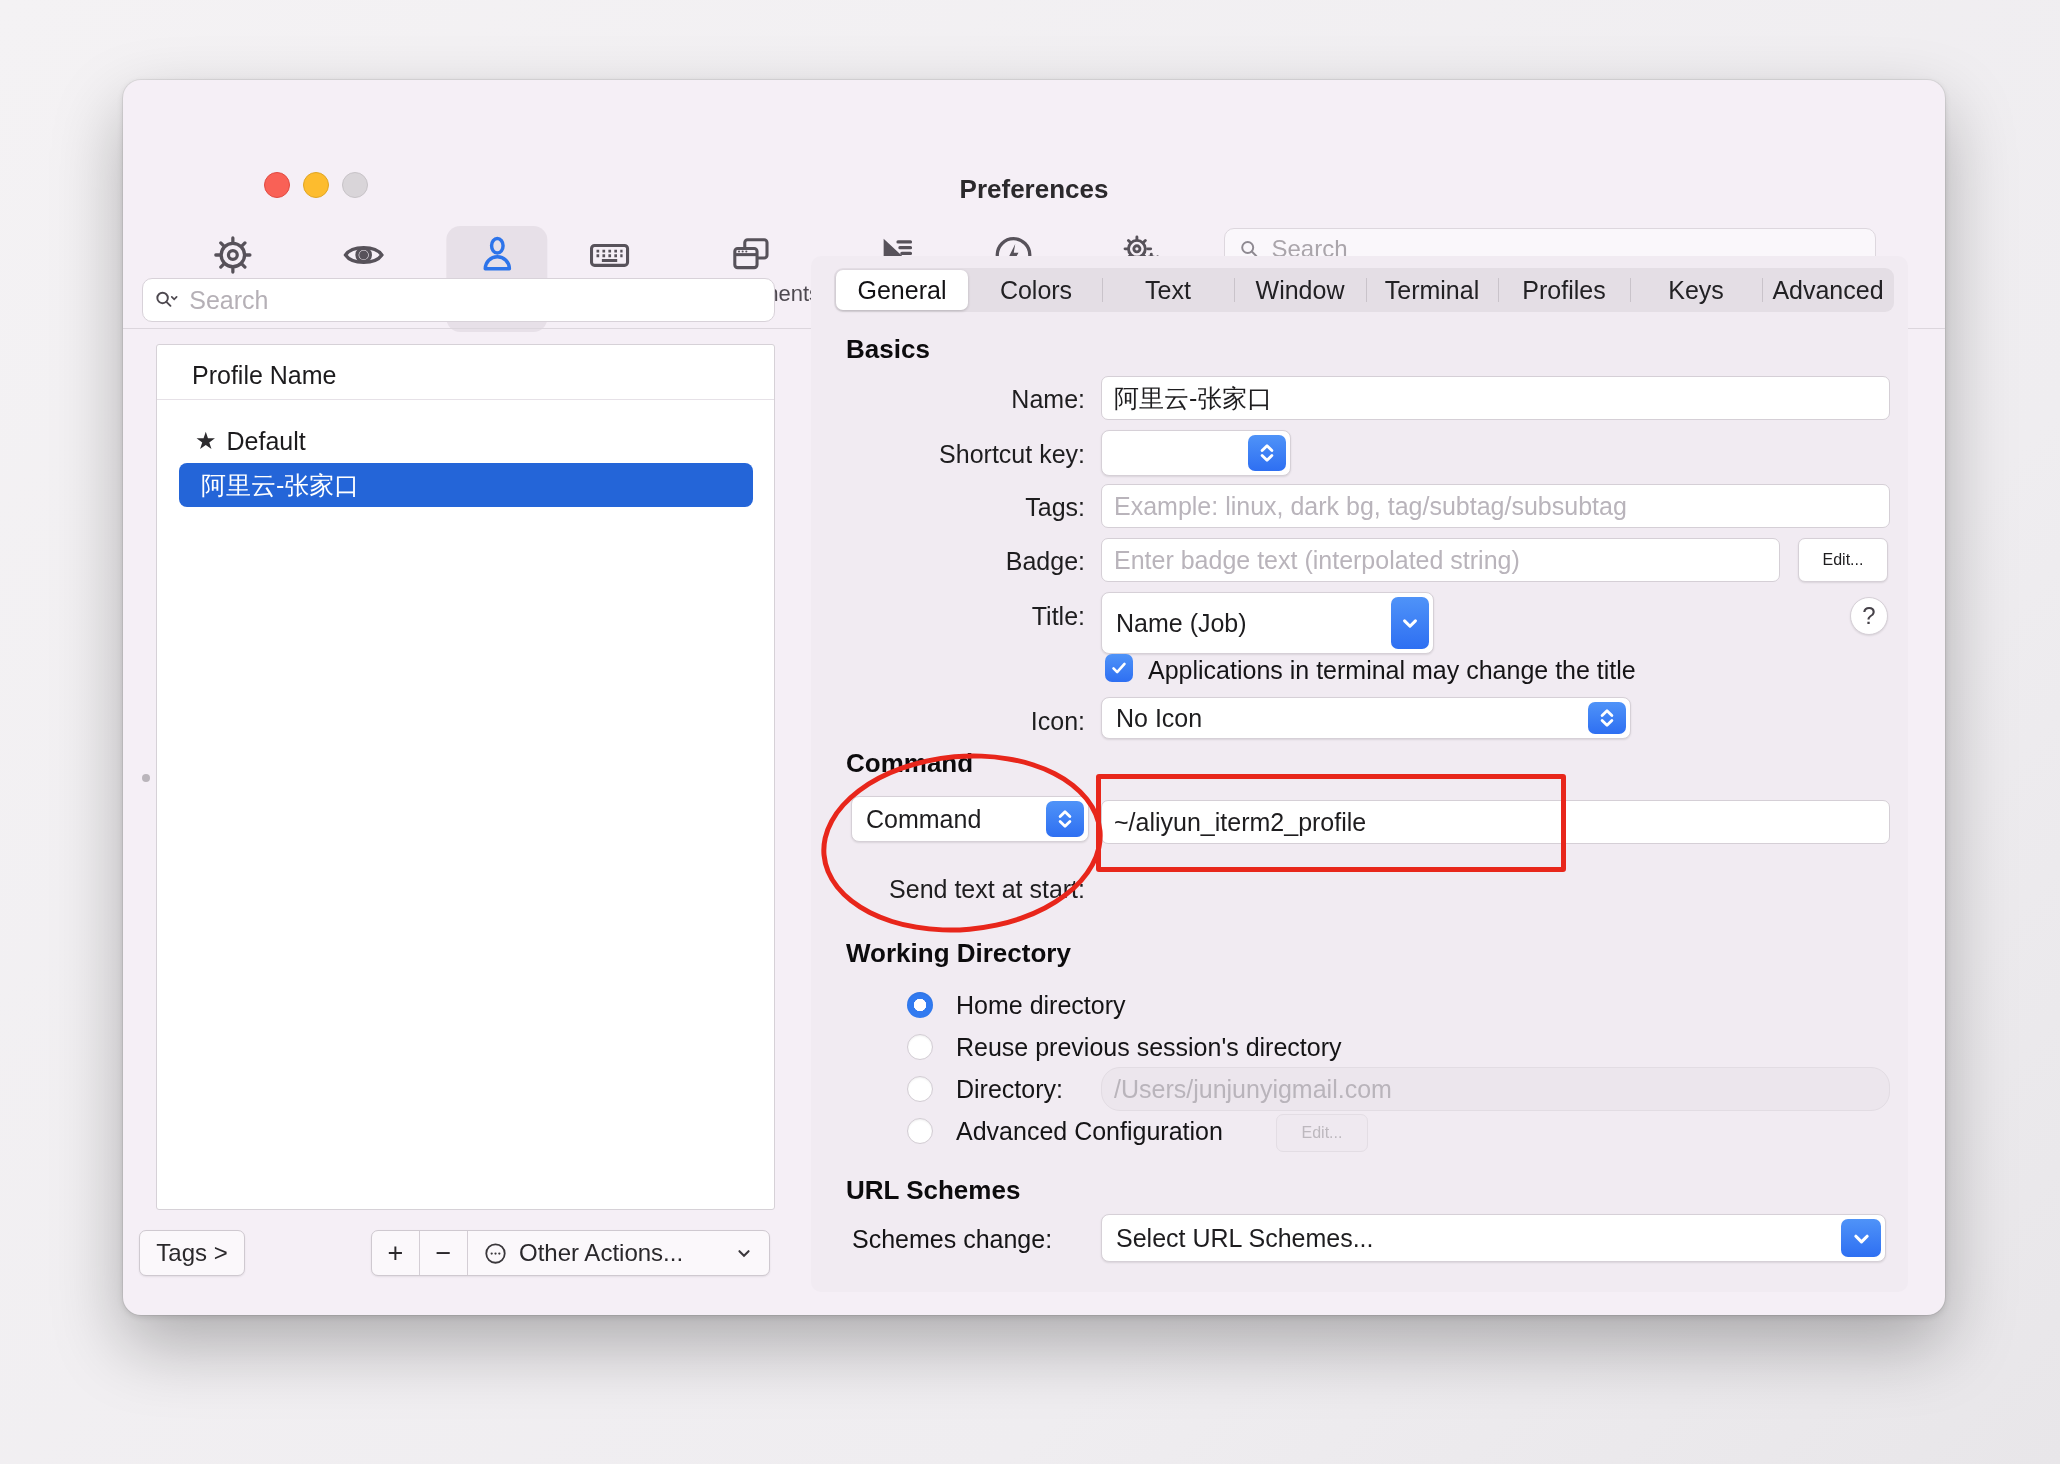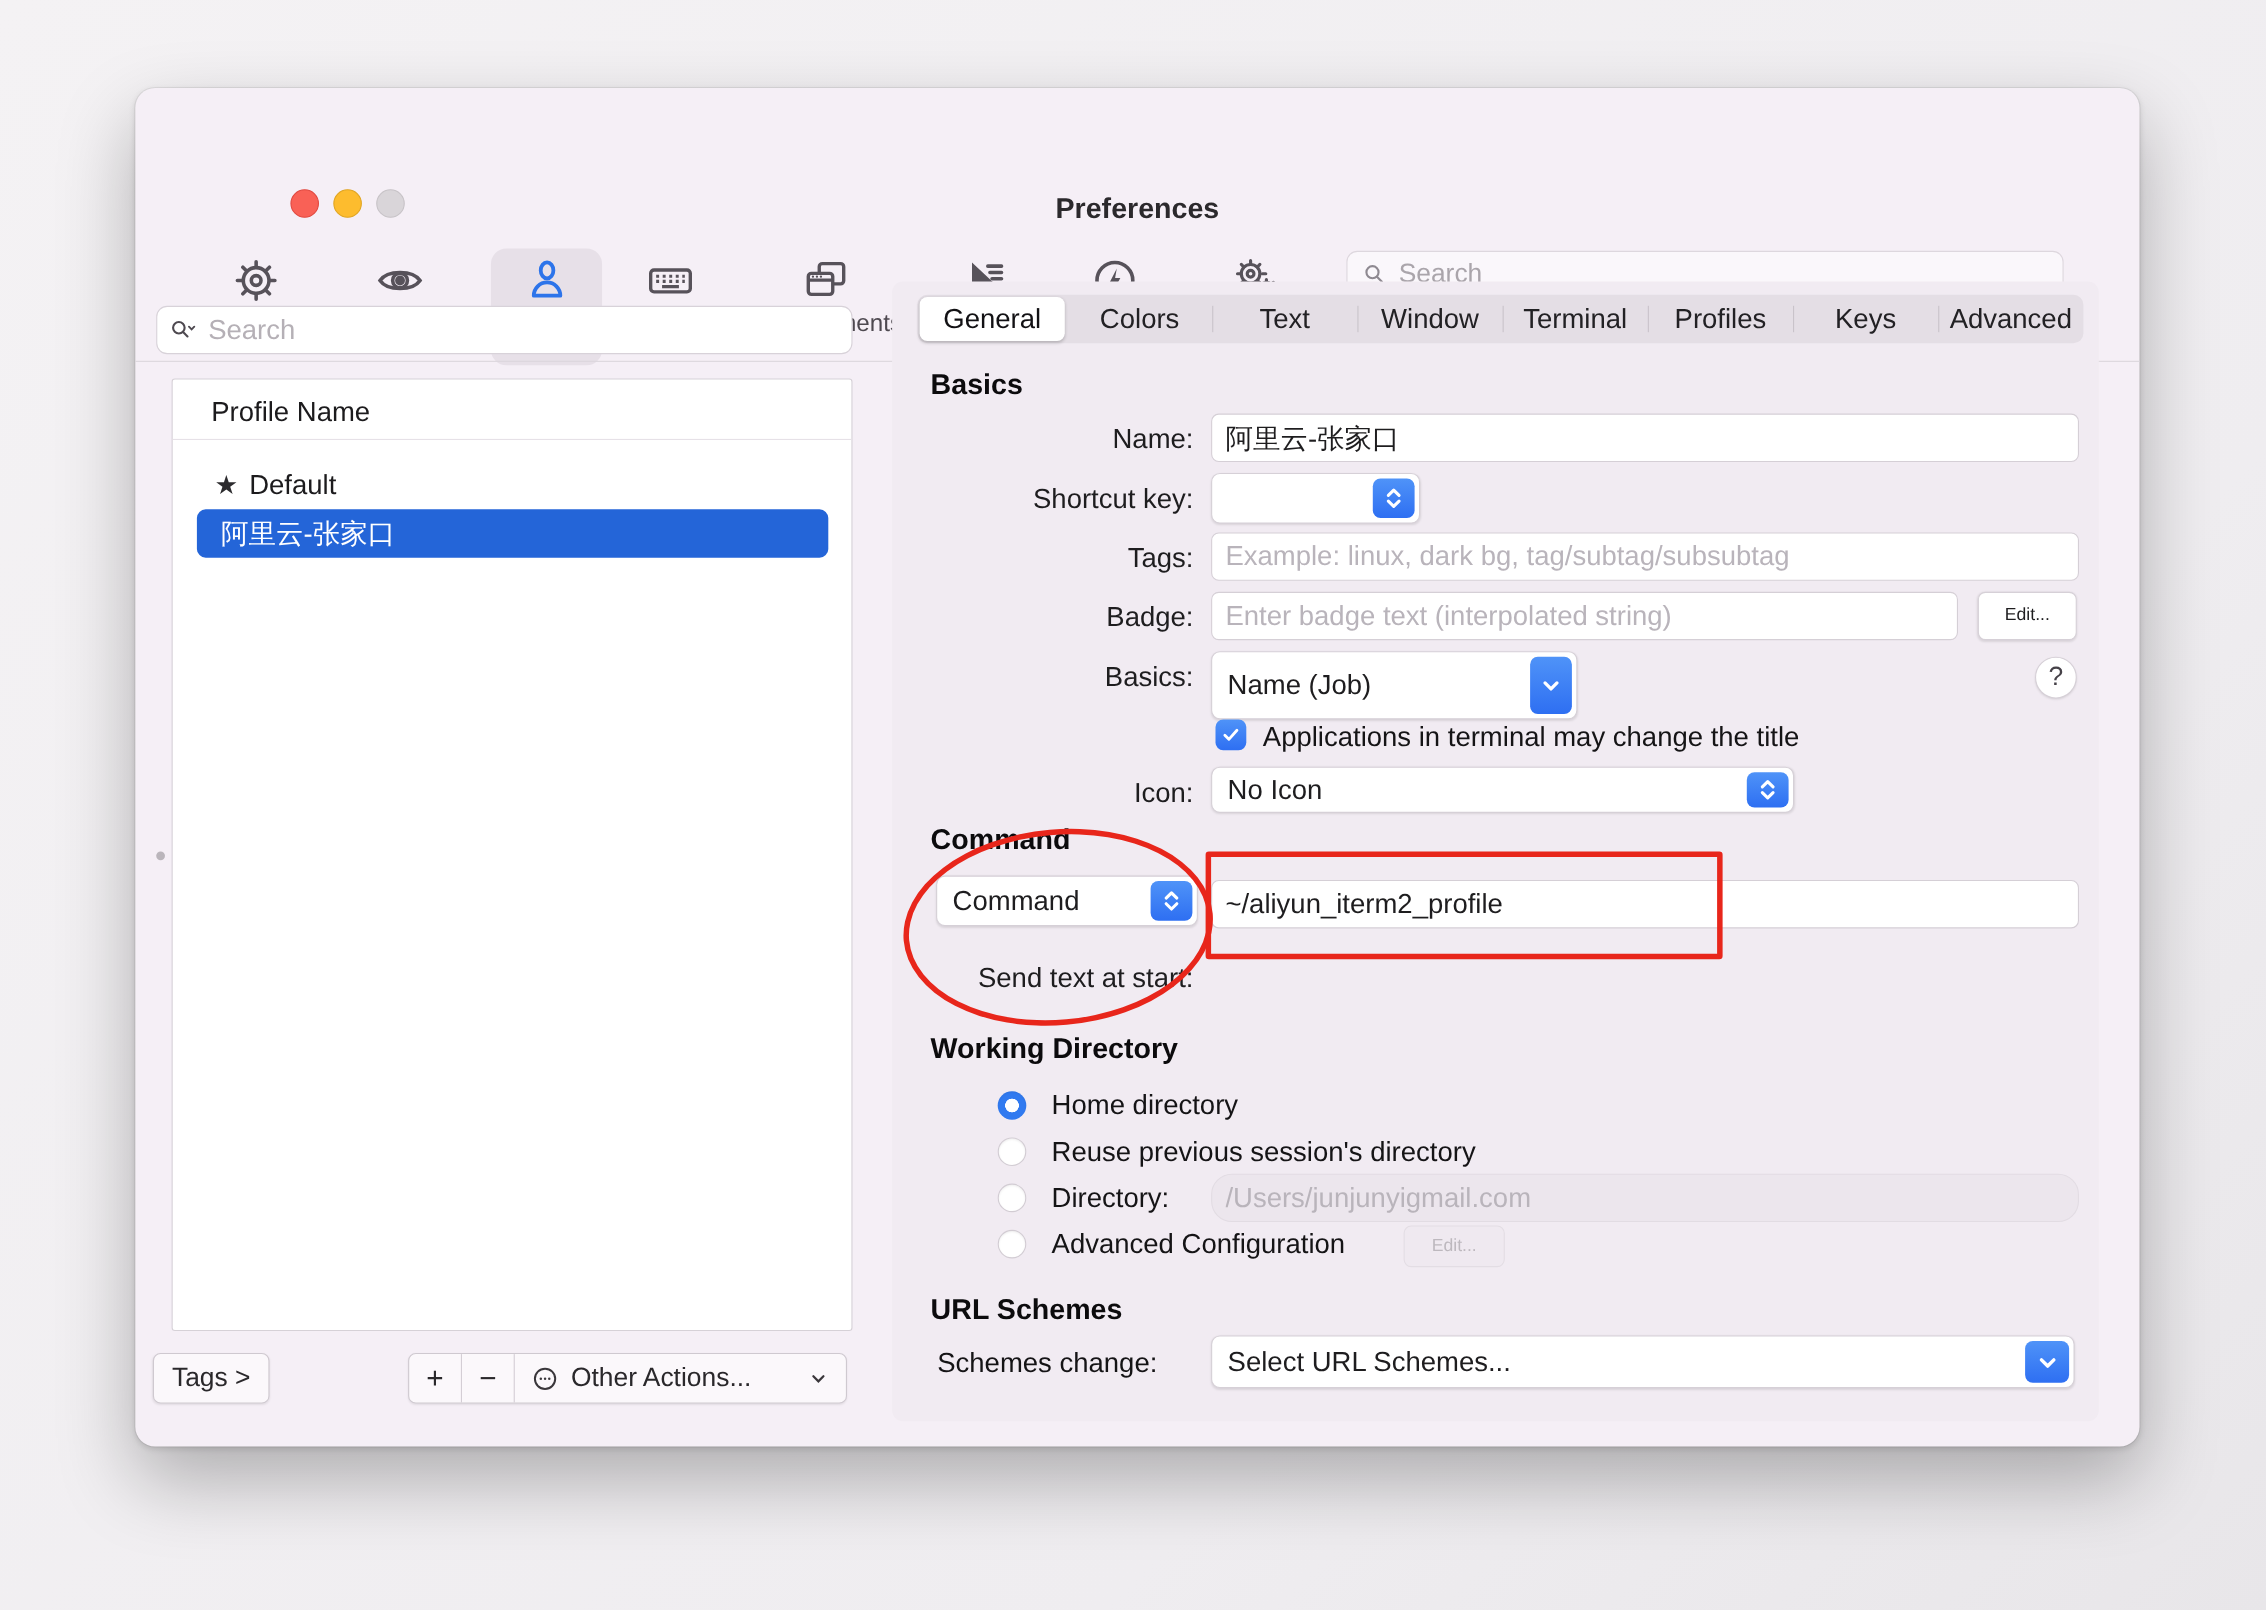--- a/index.html
+++ b/index.html
@@ -294,21 +294,21 @@
 
   <div class="flabel" style="left:722px;top:413px">Tags:</div>
   <input class="field" style="left: 978px; top: 404px; width: 789px; height: 44px;" placeholder="Example: linux, dark bg, tag/subtag/subsubtag">
 
   <div class="flabel" style="left:722px;top:467px">Badge:</div>
   <input class="field" style="left: 978px; top: 458px; width: 679px; height: 44px;" placeholder="Enter badge text (interpolated string)">
   <div class="edit-btn" style="left:1675px;top:458px;width:90px;height:44px">
     <span>Edit...</span>
   </div>
 
-  <div class="flabel" style="left:722px;top:522px">Basics:</div>
+  <div class="flabel" style="left:722px;top:522px">Title:</div>
   <div class="select" style="left:978px;top:512px;width:333px;height:62px">
     <span>Name (Job)</span>
     <div class="ctrl-blue">
       <svg width="26" height="26" viewBox="0 0 24 24" fill="none" stroke="#fff" stroke-width="2.8" stroke-linecap="round" stroke-linejoin="round">
         <path d="M7 10l5 5 5-5"></path>
       </svg>
     </div>
   </div>
   <div class="help-btn" style="left:1727px;top:517px">
     <span>?</span>

